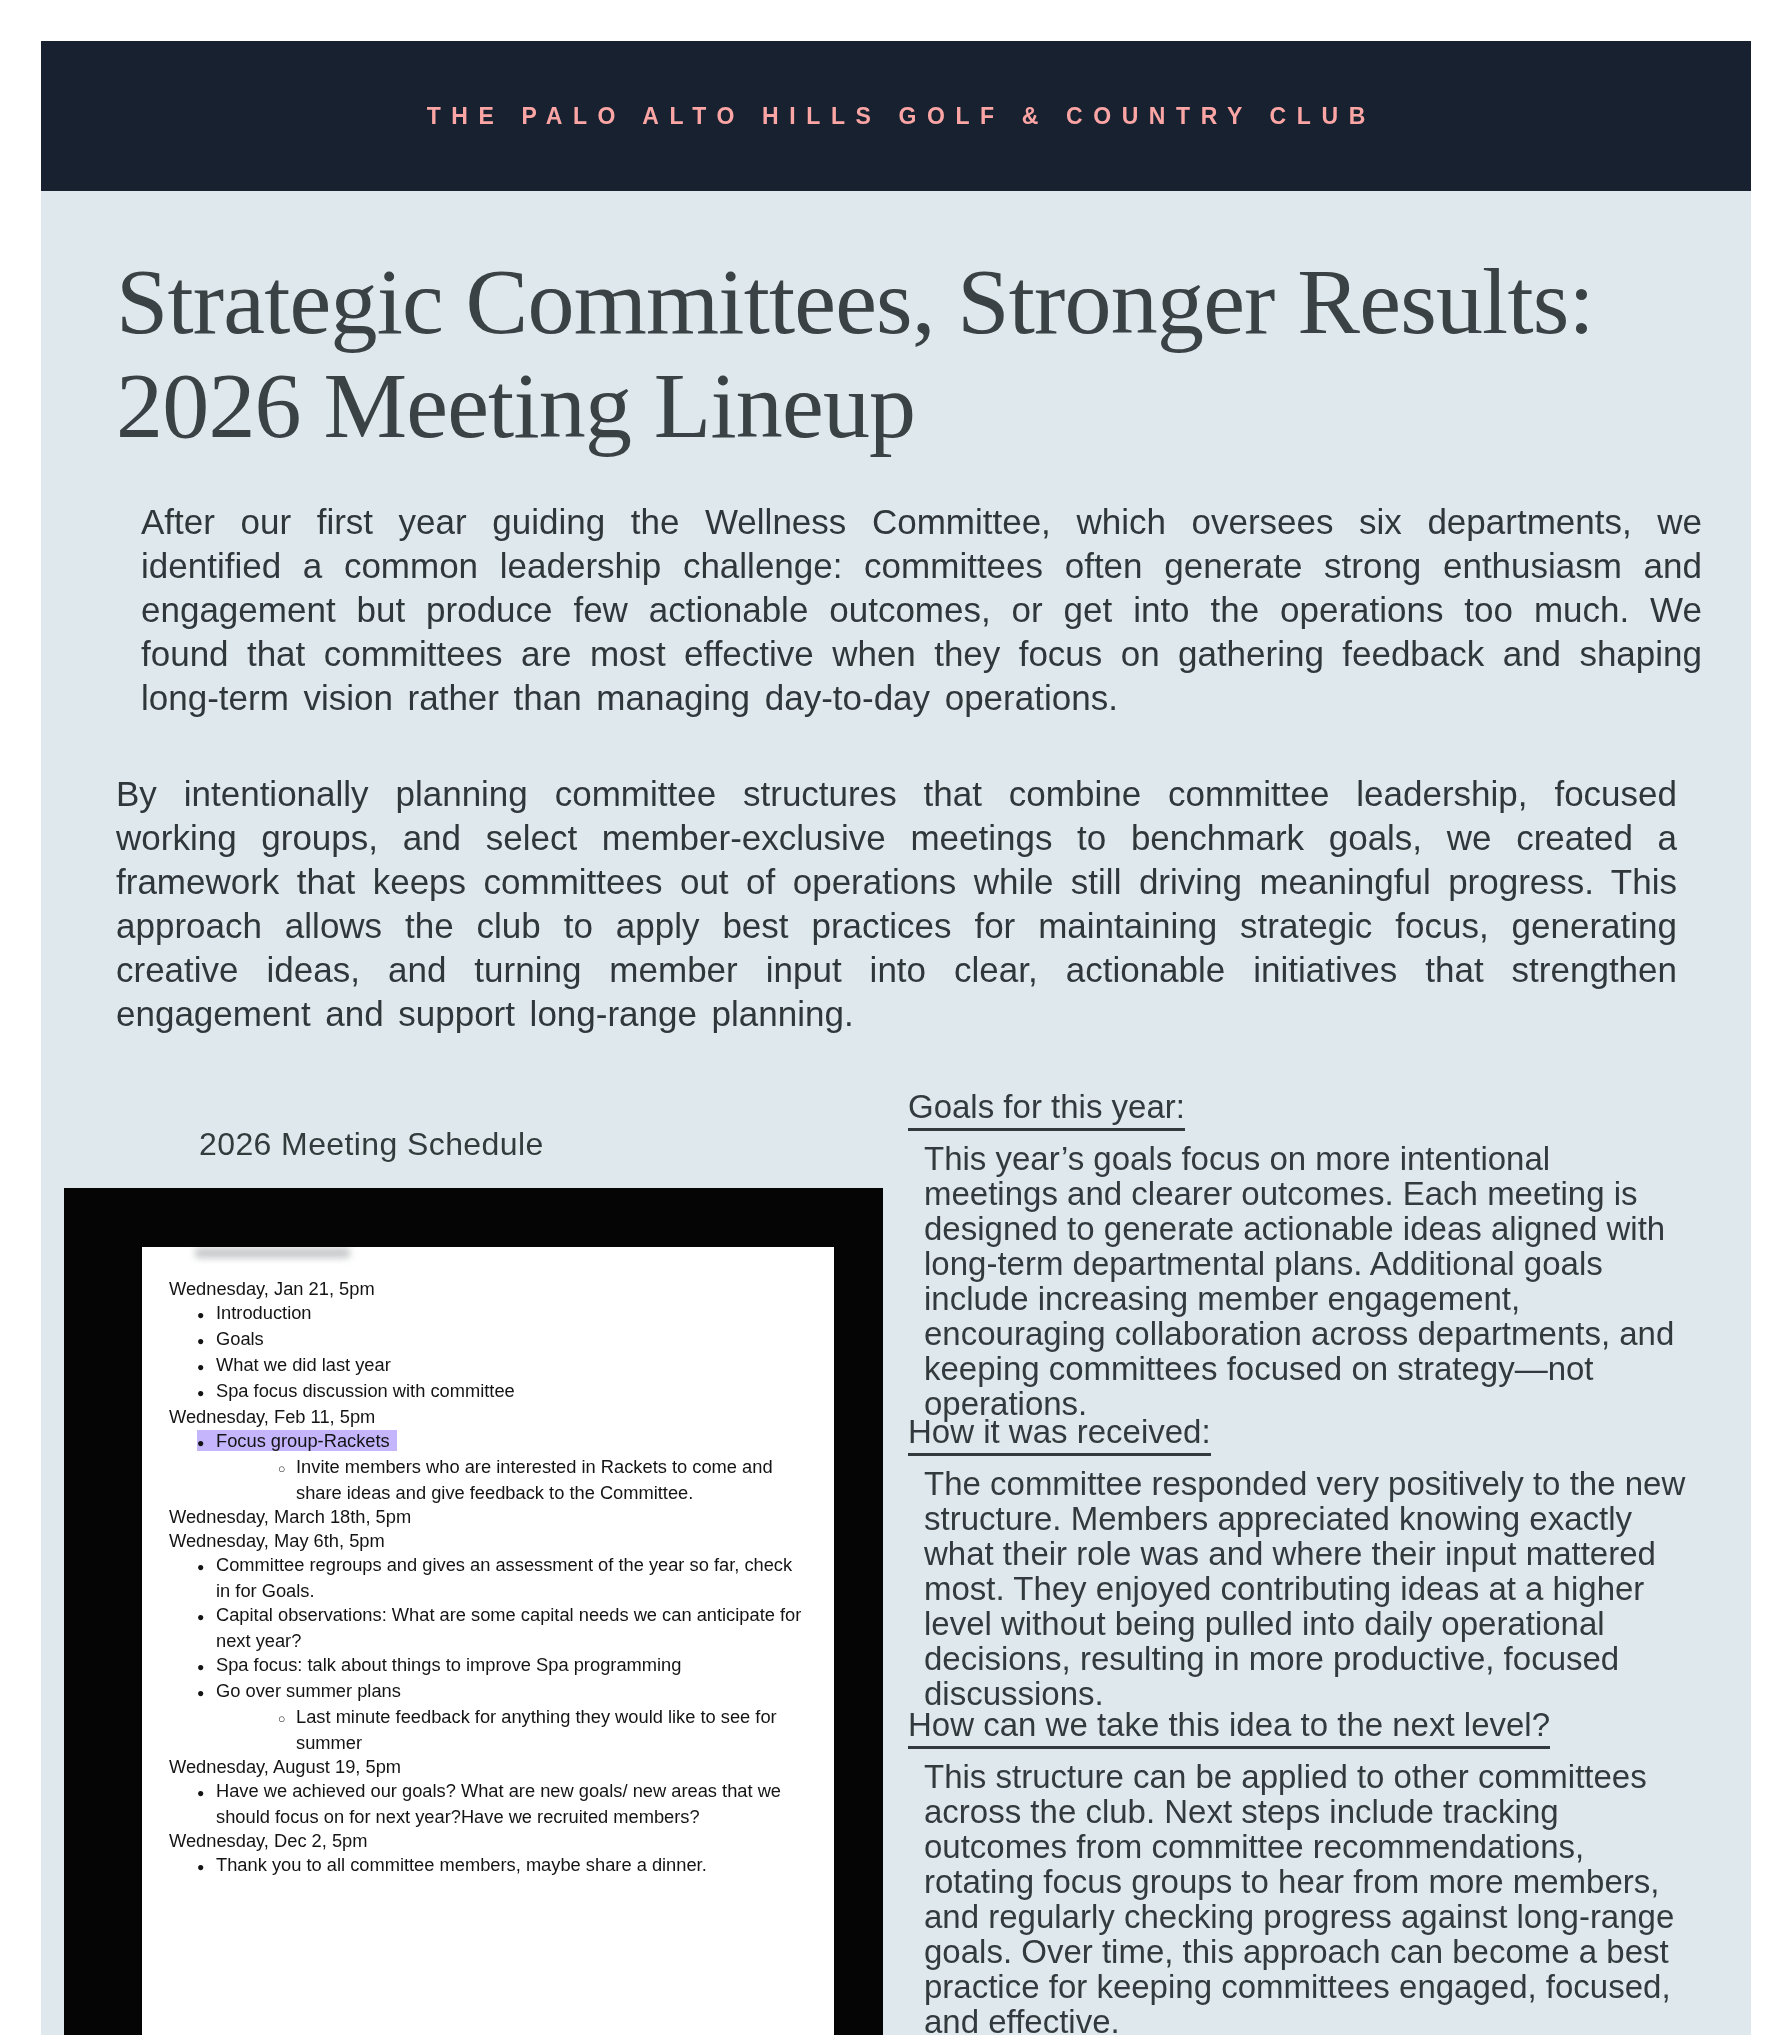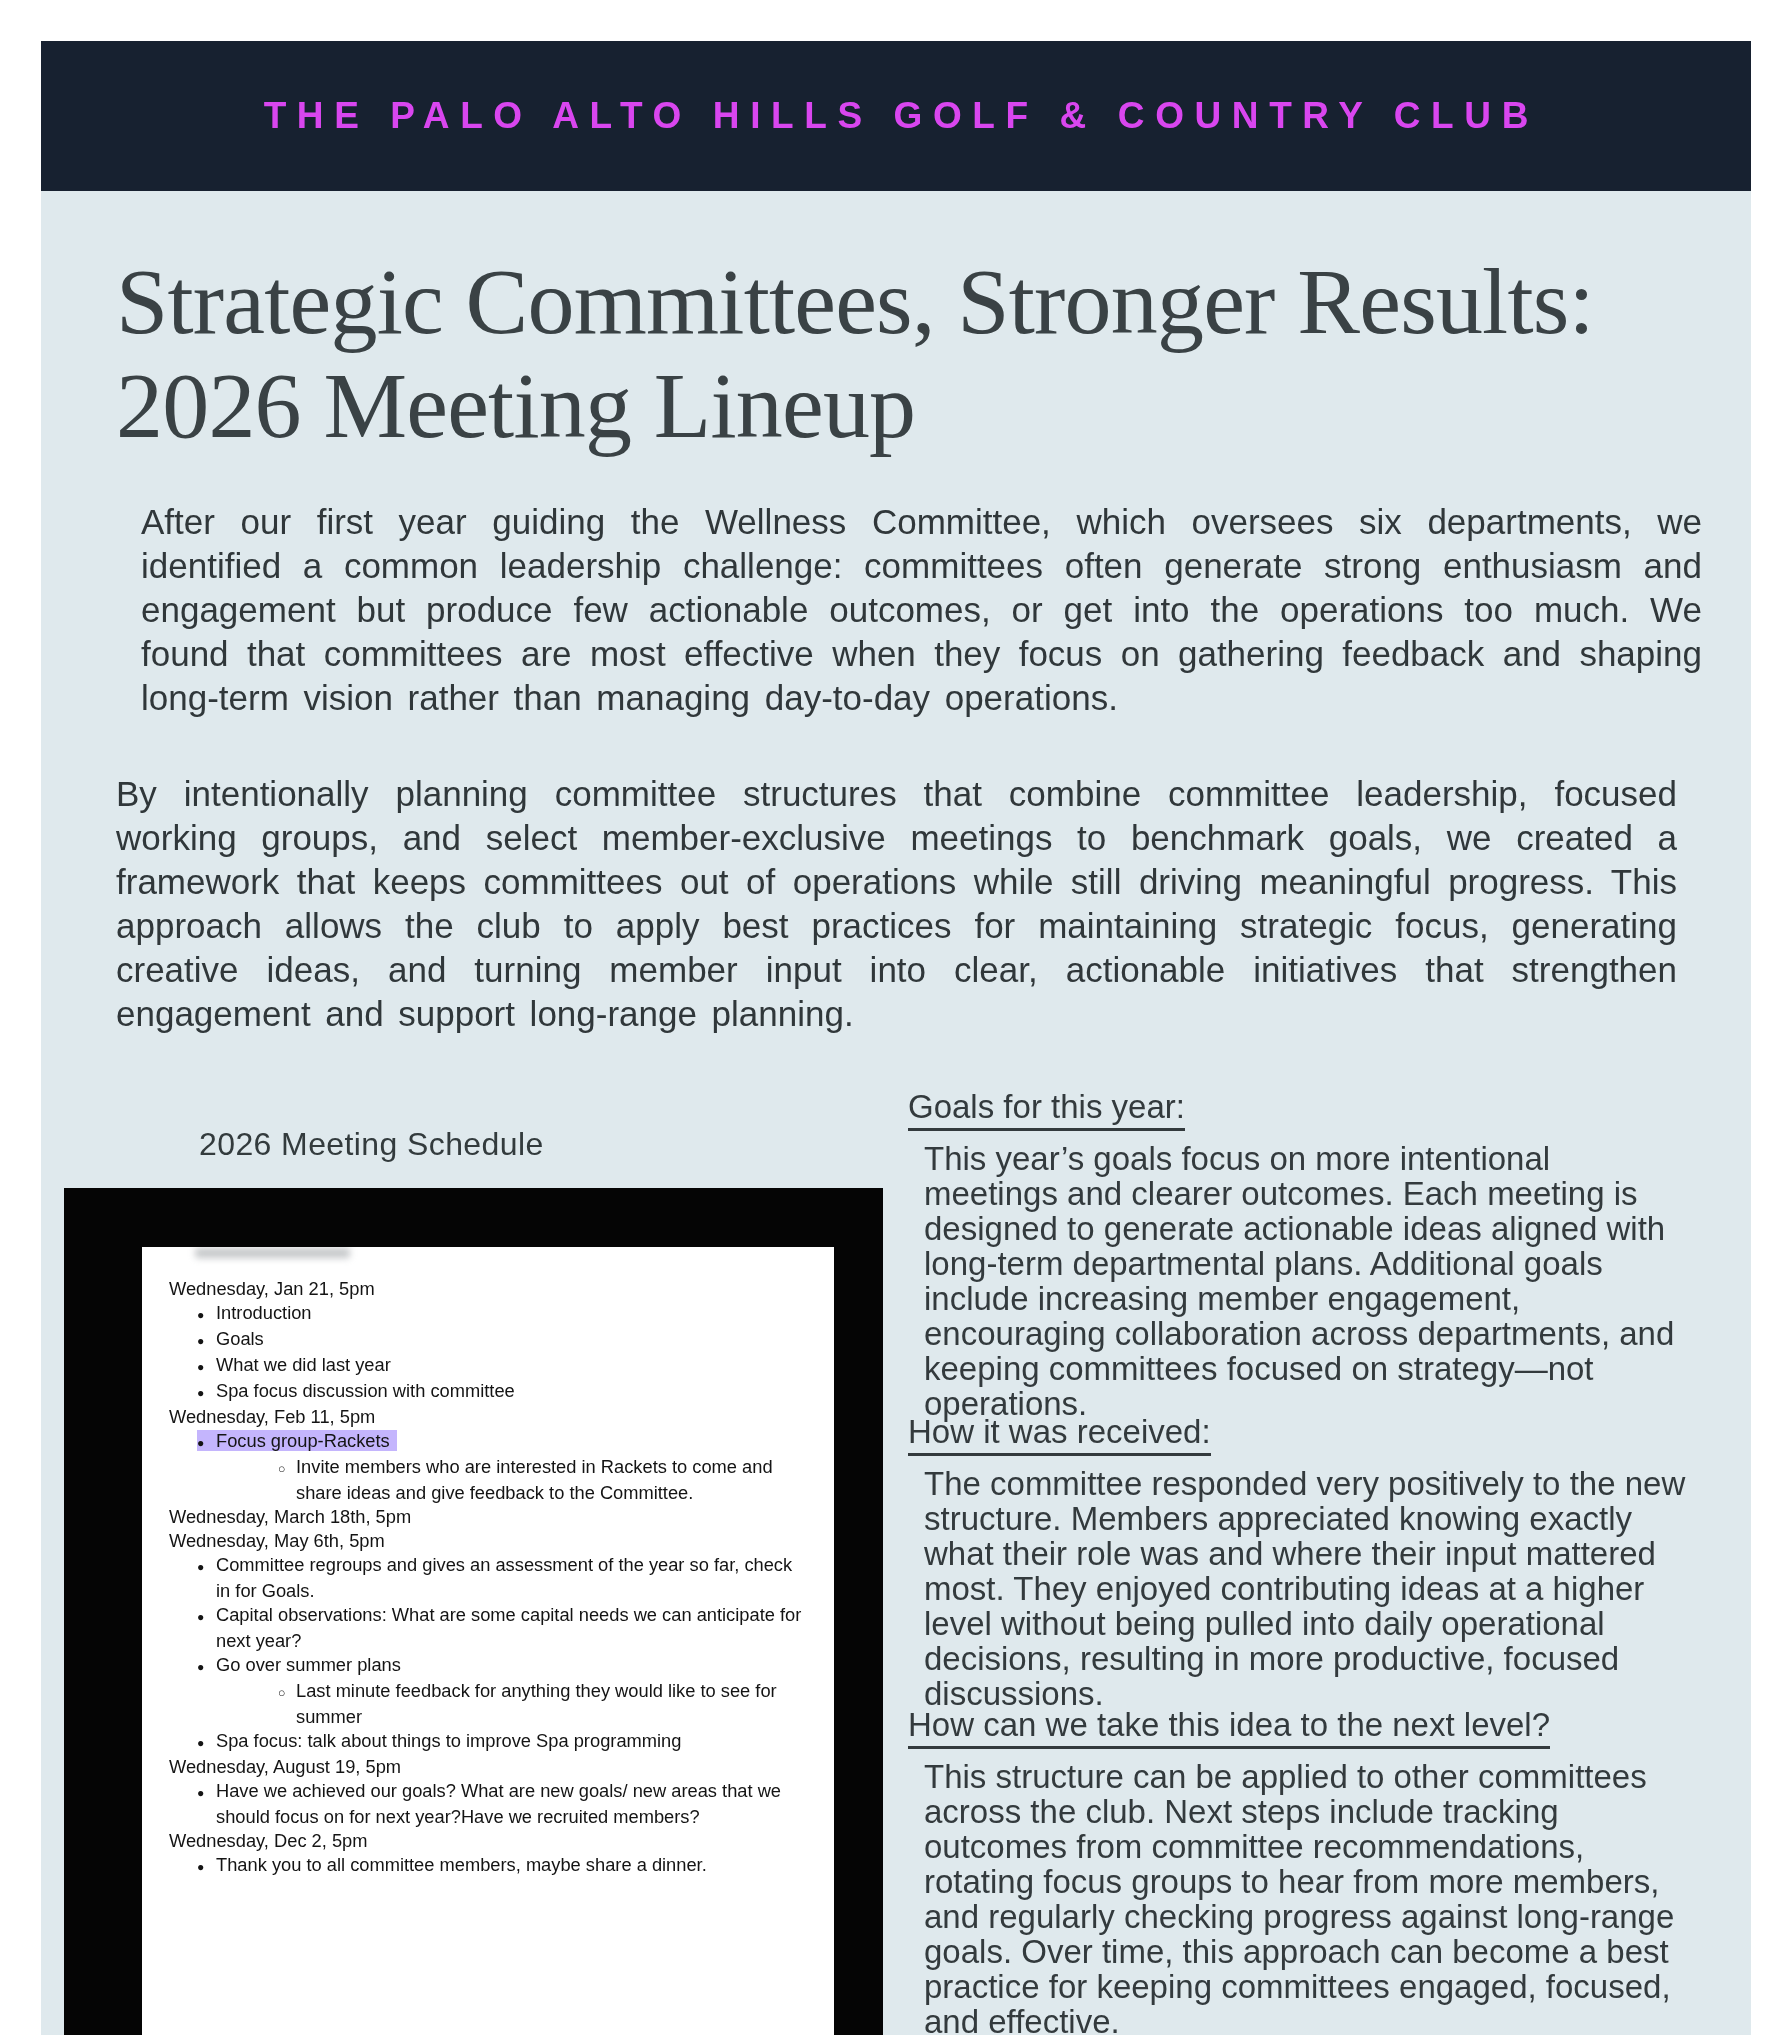--- a/index.html
+++ b/index.html
@@ -2,21 +2,21 @@
 <html style="font-size:6.5px"><head>
 <meta charset="utf-8">
 <style>
   html,body{margin:0;padding:0;background:#ffffff;}
   #page{position:relative;width:1791px;height:2280px;background:#ffffff;overflow:hidden;
         font-family:"Liberation Sans",sans-serif;}
   .content-bg{position:absolute;left:41px;top:41px;width:1710px;height:2198px;background:#dfe9ed;}
   
   .band{position:absolute;left:41px;top:41px;width:1710px;height:150px;background:#172130;
         display:flex;align-items:center;justify-content:center;}
-  .band span{color:#d946ef;font-size:37px;font-weight:700;letter-spacing:10.6px;white-space:nowrap;
+  .band span{color:#fca5a5;font-size:23px;font-weight:700;letter-spacing:10.6px;white-space:nowrap;
         padding-left:10.6px;}
   
   .title{position:absolute;left:116px;top:249px;width:1588px;margin:0;
         font-family:"Liberation Serif",serif;font-weight:400;font-size:94px;line-height:104px;
         color:#3a4245;letter-spacing:-0.8px;}
   
   .intro{position:absolute;left:116px;width:1561px;margin:0;text-align:justify;
         font-size:35px;line-height:44px;color:#30373a;word-spacing:4.9px;}
   .p1{top:500px;margin-left:25px;}
   .p2{top:772px;}
@@ -76,22 +76,22 @@
             <div class="date">Wednesday, Feb 11, 5pm</div>
             <div class="item"><span class="hl"><span class="b">●</span><span>Focus group-Rackets</span></span><div class="sub"><span class="b b2">○</span><span>Invite members who are interested in Rackets to come and share ideas and give feedback to the Committee.</span></div></div>
           </div>
           <div class="day">
             <div class="date">Wednesday, March 18th, 5pm</div>
           </div>
           <div class="day">
             <div class="date">Wednesday, May 6th, 5pm</div>
             <div class="item"><span class="line"><span class="b">●</span><span>Committee regroups and gives an assessment of the year so far, check in for Goals.</span></span></div>
             <div class="item"><span class="line"><span class="b">●</span><span>Capital observations: What are some capital needs we can anticipate for next year?</span></span></div>
+            <div class="item"><span class="line"><span class="b">●</span><span>Spa focus: talk about things to improve Spa programming</span></span></div>
             <div class="item"><span class="line"><span class="b">●</span><span>Go over summer plans</span></span><div class="sub"><span class="b b2">○</span><span>Last minute feedback for anything they would like to see for summer</span></div></div>
-            <div class="item"><span class="line"><span class="b">●</span><span>Spa focus: talk about things to improve Spa programming</span></span></div>
           </div>
           <div class="day">
             <div class="date">Wednesday, August 19, 5pm</div>
             <div class="item"><span class="line"><span class="b">●</span><span>Have we achieved our goals? What are new goals/ new areas that we should focus on for next year?Have we recruited members?</span></span></div>
           </div>
           <div class="day">
             <div class="date">Wednesday, Dec 2, 5pm</div>
             <div class="item"><span class="line"><span class="b">●</span><span>Thank you to all committee members, maybe share a dinner.</span></span></div>
           </div>
         </div>

